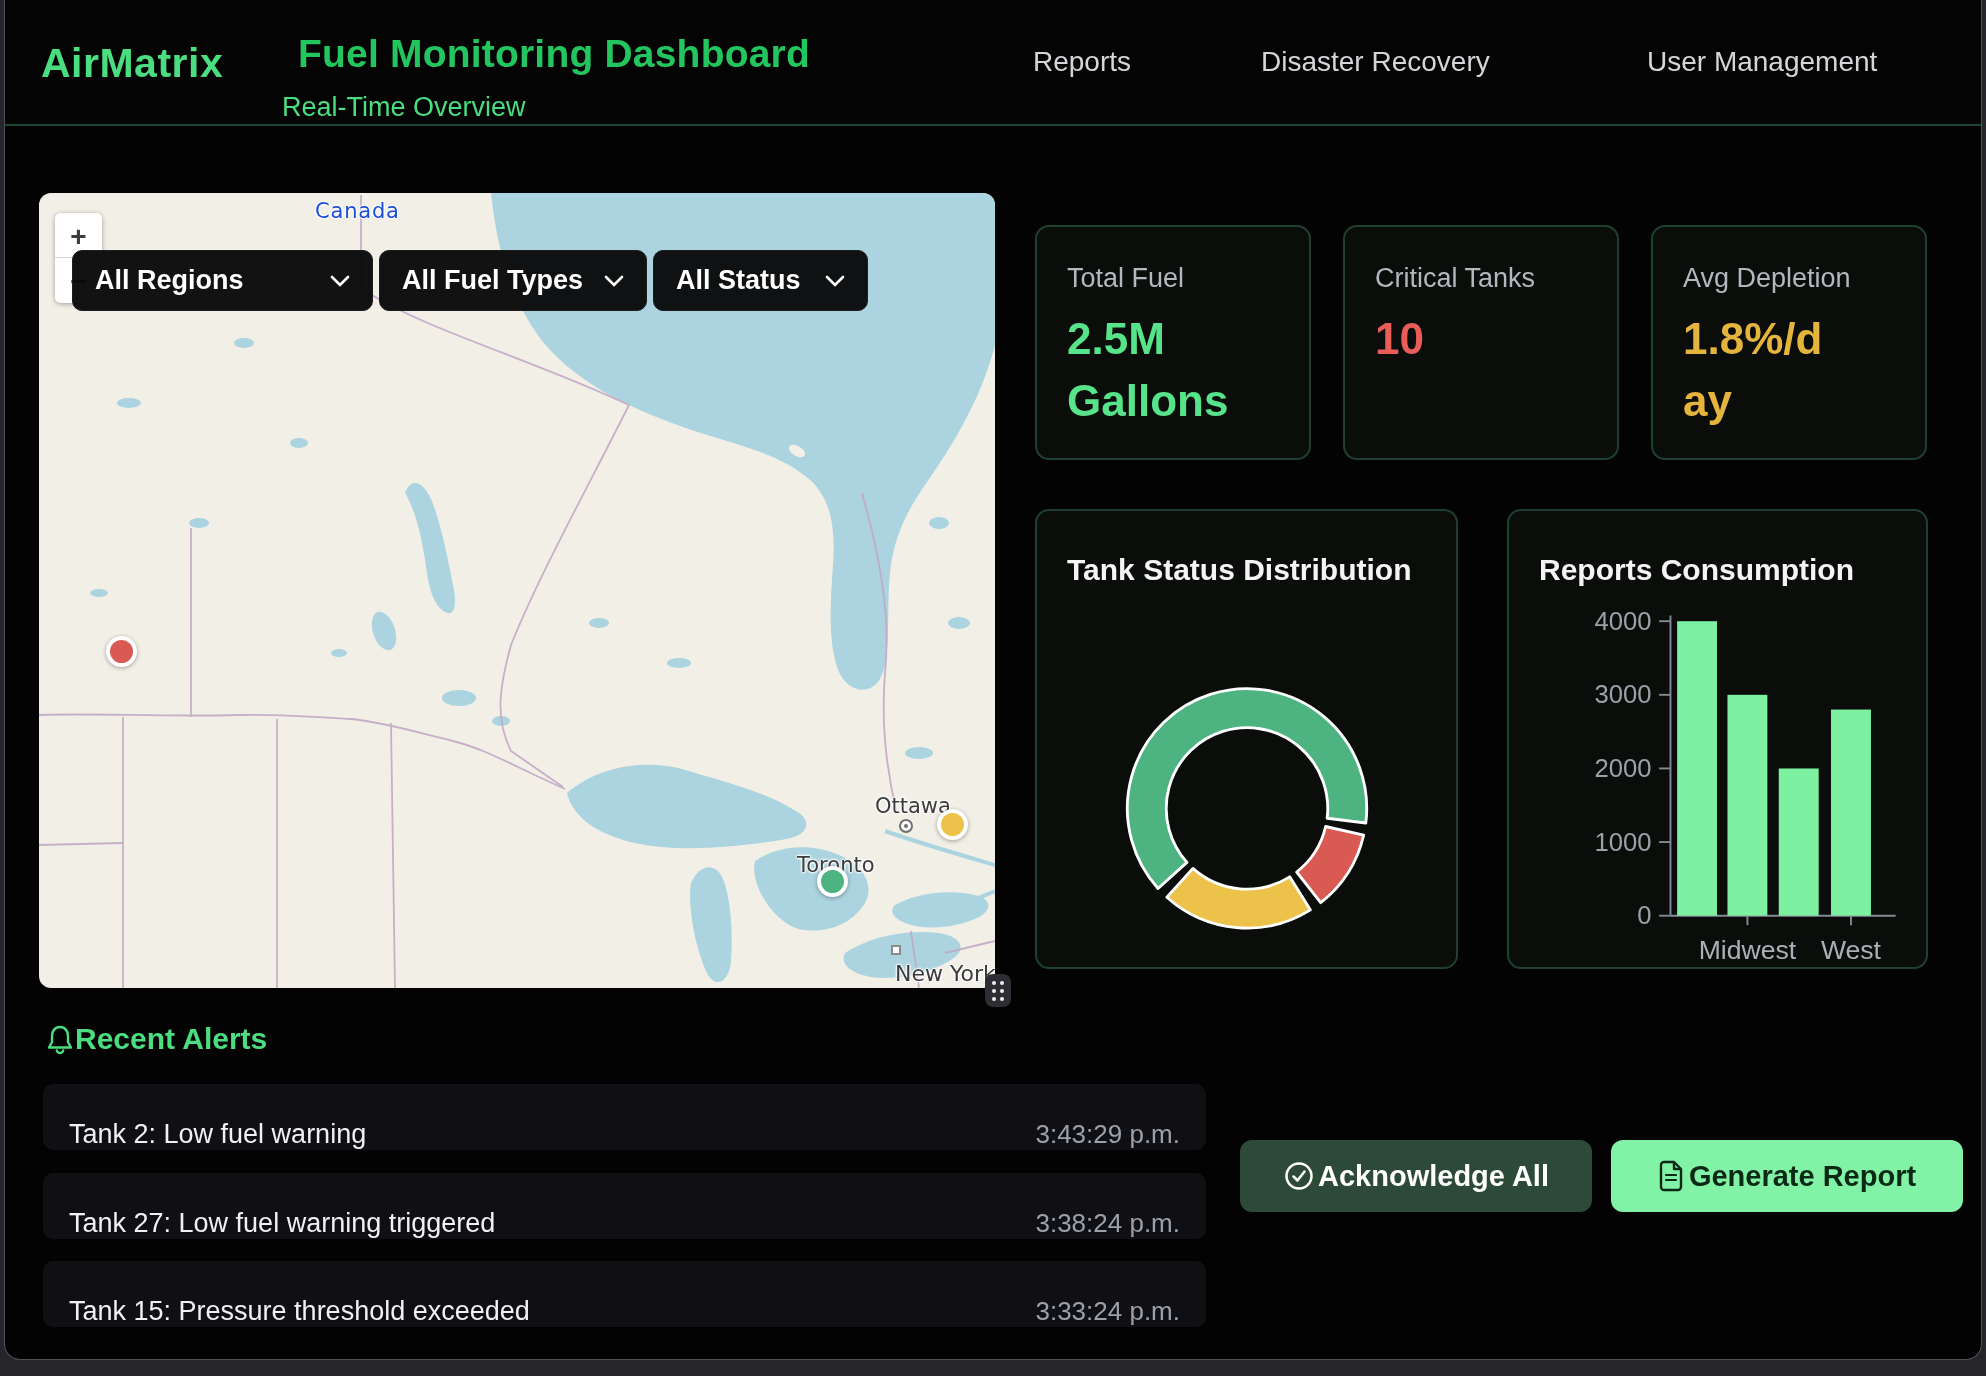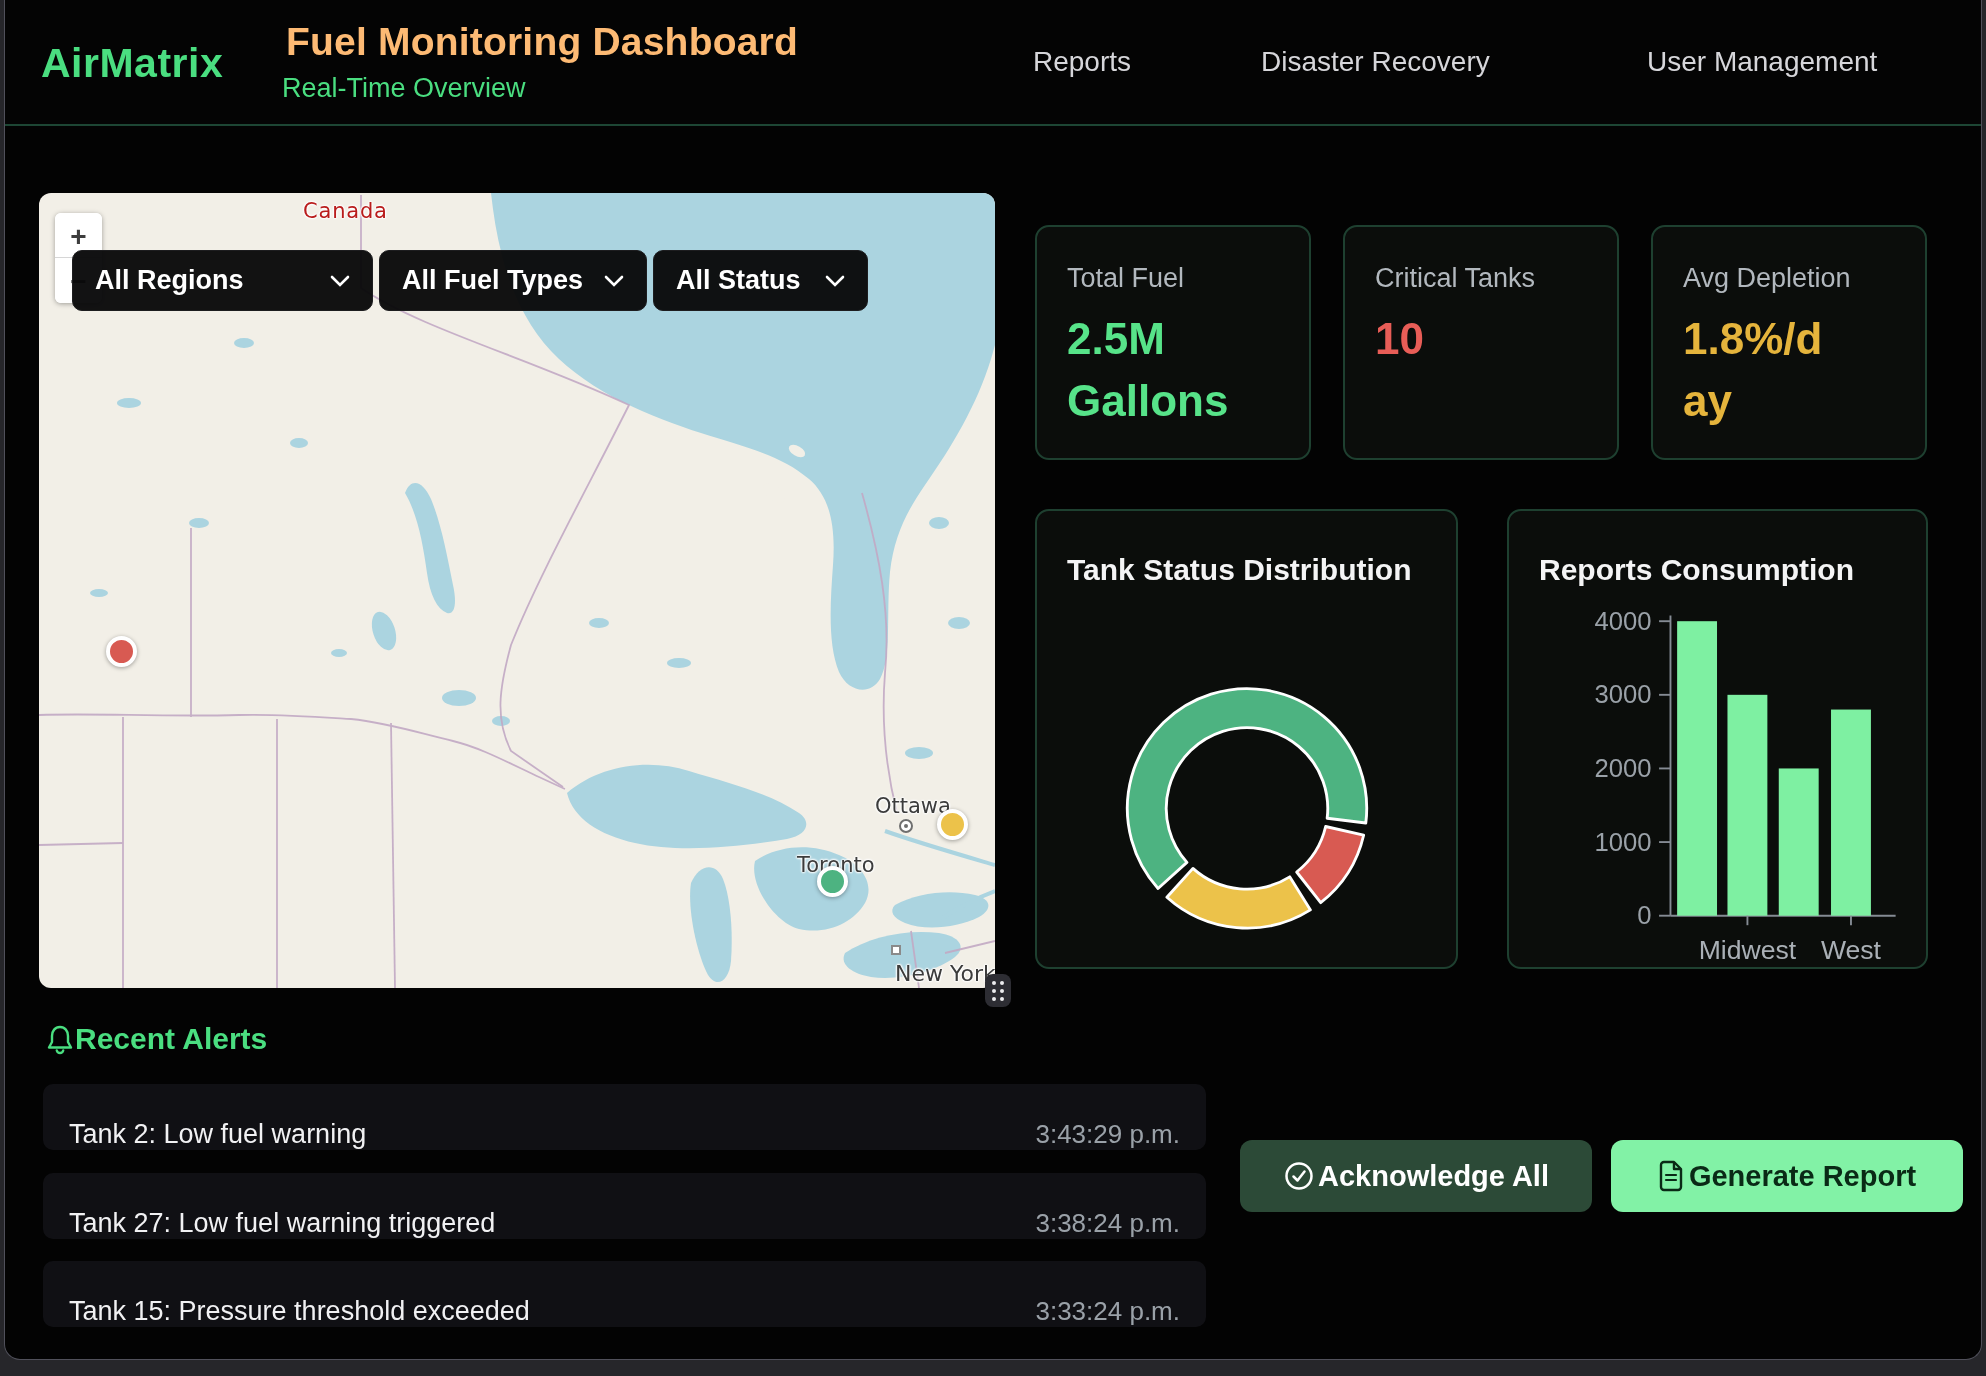--- a/index.html
+++ b/index.html
@@ -5,32 +5,32 @@
   html,body{margin:0;padding:0;width:1986px;height:1376px;background:#26262a;overflow:hidden;
     font-family:"Liberation Sans",sans-serif;-webkit-font-smoothing:antialiased;}
   *{box-sizing:border-box}
   .window{position:absolute;top:0;left:4px;width:1978px;height:1360px;background:#030303;
     border:1px solid #50505a;border-top:none;border-radius:0 0 16px 16px;overflow:hidden}
 
   
   header{position:absolute;top:0;left:0;width:100%;height:126px;background:#040404;border-bottom:2px solid #1d4634}
   .brand{position:absolute;left:36px;top:40px;font-size:41px;font-weight:700;color:#4ade80;letter-spacing:.5px}
   .titleblock{position:absolute;left:277px;top:16px}
-  .page-title{margin:4px;font-size:39px;font-weight:700;color:#fdba74;letter-spacing:.2px}
+  .page-title{margin:16px;font-size:39px;font-weight:700;color:#22c55e;letter-spacing:.2px}
   .page-subtitle{margin-top:9px;font-size:27px;font-weight:500;color:#4ade80}
   nav a{position:absolute;top:46px;font-size:28px;color:#d6d6da;text-decoration:none;cursor:pointer}
   .nav-reports{left:1028px}.nav-dr{left:1256px}.nav-um{left:1642px}
 
   
   .map-panel{position:absolute;left:34px;top:193px;width:956px;height:795px;border-radius:12px;
     overflow:hidden;background:#f2efe7}
   .map-svg{position:absolute;inset:0}
   .map-label{position:absolute;font-family:"DejaVu Sans",sans-serif;
     text-shadow:1px 0 2px #fff,-1px 0 2px #fff,0 1px 2px #fff,0 -1px 2px #fff;white-space:nowrap}
-  .lbl-region{left:264px;top:6px;font-size:21px;color:#b91c1c;letter-spacing:.8px}
+  .lbl-region{left:276px;top:6px;font-size:21px;color:#1d4ed8;letter-spacing:.8px}
   .lbl-city{color:#3c3c3c;font-size:21px}
   .lbl-ottawa{left:836px;top:601px}
   .lbl-toronto{left:758px;top:660px}
   .lbl-newyork{left:856px;top:768px;font-size:22px}
   .town-symbol{position:absolute;left:860px;top:626px;width:14px;height:14px;border:2px solid #6f6f6f;
     border-radius:50%;background:#fff}
   .town-symbol::after{content:"";position:absolute;left:3px;top:3px;width:4px;height:4px;border-radius:50%;background:#6f6f6f}
   .ny-symbol{position:absolute;left:852px;top:752px;width:10px;height:10px;border:2px solid #8a8a8a;background:#fff}
   .marker{position:absolute;width:31px;height:31px;border-radius:50%;border:4px solid #fff;
     box-shadow:0 1px 4px rgba(0,0,0,.35);cursor:pointer}

